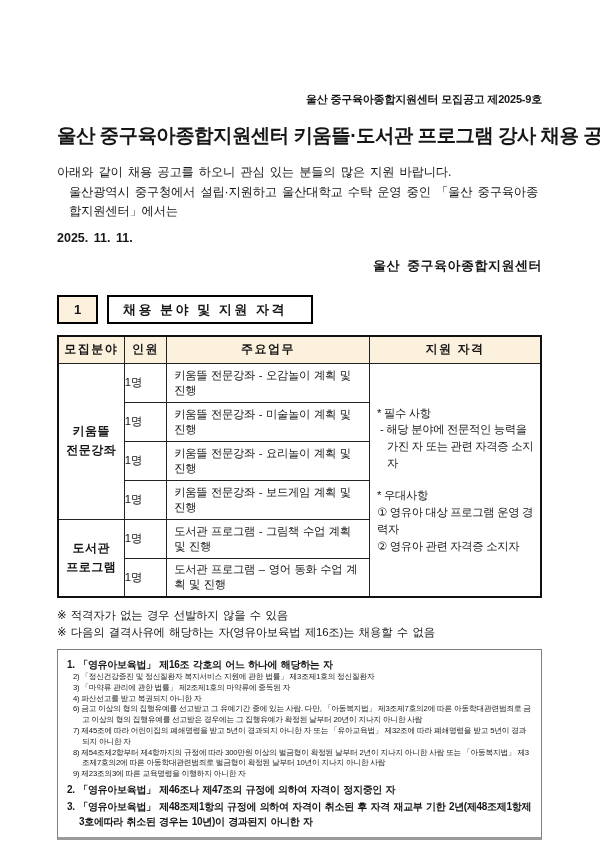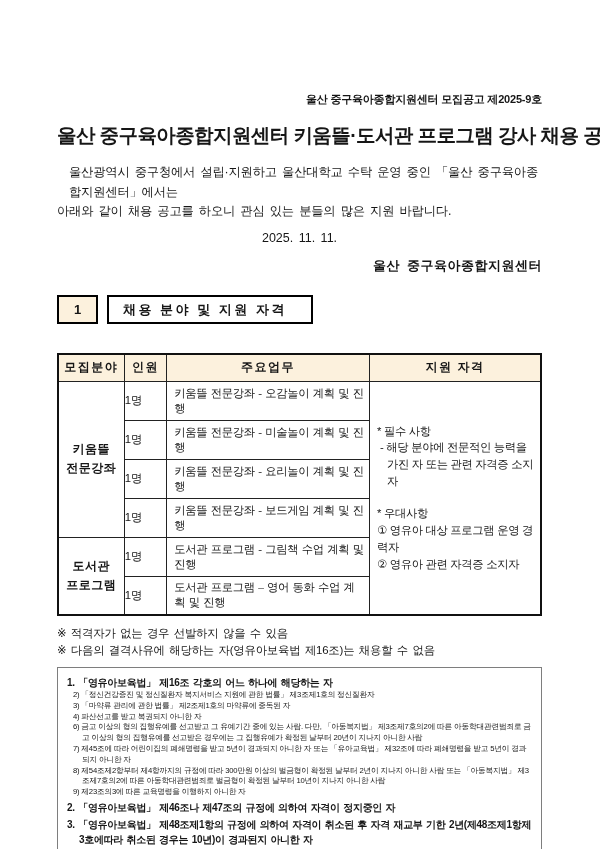--- a/index.html
+++ b/index.html
@@ -16,45 +16,45 @@
   .doc-title {
     margin-top:15px; text-align:center;
     font-size:19.5px; font-weight:800; letter-spacing:-0.6px;
     white-space:nowrap;
   }
 
   .intro { margin-top:14px; font-size:12.3px; line-height:1.6; word-spacing:2px; letter-spacing:-0.2px; }
   .intro-line { display:block; }
   .intro-line.indent { padding-left:12px; }
 
-  .doc-date { margin-top:9px; text-align:center; font-weight:normal; font-size:12.5px; word-spacing:2px; }
+  .doc-date { margin-top:9px; text-align:left; font-weight:bold; font-size:12.5px; word-spacing:2px; }
   .doc-issuer { margin-top:12px; text-align:right; font-weight:bold; font-size:13px; word-spacing:3px; letter-spacing:0.5px; }
 
   .section-header { margin-top:20px; display:flex; align-items:stretch; gap:9px; }
   .section-badge {
     width:41px; min-height:29px; border:2px solid #000; background:#fcf1dd;
     display:flex; align-items:center; justify-content:center;
     font-weight:bold; font-size:13px;
   }
   .section-title-box {
     border:2px solid #000; background:#fff;
     display:flex; align-items:center;
     font-weight:bold; font-size:13px; letter-spacing:2.5px;
     padding:0 24px 0 14px; min-width:190px;
   }
 
-  table.recruit { width:100%; margin-top:29px; border-collapse:collapse; table-layout:fixed; border:2px solid #111; }
+  table.recruit { width:100%; margin-top:11px; border-collapse:collapse; table-layout:fixed; border:2px solid #111; }
   table.recruit th, table.recruit td { border:1px solid #222; }
   table.recruit th {
     background:#fcf1dd; font-size:12px; font-weight:bold;
     height:27px; letter-spacing:1.5px;
   }
   table.recruit tbody tr { height:39px; }
   td.cell-count { font-size:11.3px; }
-  td.cell-duty  { font-size:11.3px; padding:3px 4px 3px 7px; letter-spacing:-0.3px; word-spacing:1px;font-family:Liberation Serif, serif; }
+  td.cell-duty  { font-size:11.3px; padding:3px 4px 3px 7px; letter-spacing:-0.3px; word-spacing:1px; }
   td.cell-cat   { text-align:center; font-weight:bold; font-size:12px; line-height:1.55; letter-spacing:0.5px; }
   td.cell-qual  { vertical-align:middle; font-size:11.3px; line-height:1.5; padding:6px 4px 6px 7px; letter-spacing:-0.3px; }
   .q-line {}
   .q-sub  { padding-left:3px; }
   .q-sub2 { padding-left:10px; }
   .q-gap  { height:15px; }
 
   .notes { margin-top:9px; font-size:11.4px; line-height:1.45; word-spacing:1.5px; letter-spacing:-0.2px; }
 
   .legal-box {
@@ -72,22 +72,22 @@
 </head>
 <body>
 
 <div class="page">
 
   <div class="notice-no">울산 중구육아종합지원센터 모집공고 제2025-9호</div>
 
   <h1 class="doc-title">울산 중구육아종합지원센터 키움뜰·도서관 프로그램 강사 채용 공고</h1>
 
   <p class="intro">
+    <span class="intro-line">아래와 같이 채용 공고를 하오니 관심 있는 분들의 많은 지원 바랍니다.</span>
     <span class="intro-line indent">울산광역시 중구청에서 설립·지원하고 울산대학교 수탁 운영 중인 「울산 중구육아종합지원센터」에서는</span>
-    <span class="intro-line">아래와 같이 채용 공고를 하오니 관심 있는 분들의 많은 지원 바랍니다.</span>
   </p>
 
   <div class="doc-date">2025. 11. 11.</div>
   <div class="doc-issuer">울산 중구육아종합지원센터</div>
 
   <div class="section-header">
     <div class="section-badge">1</div>
     <div class="section-title-box">채용 분야 및 지원 자격</div>
   </div>
 

